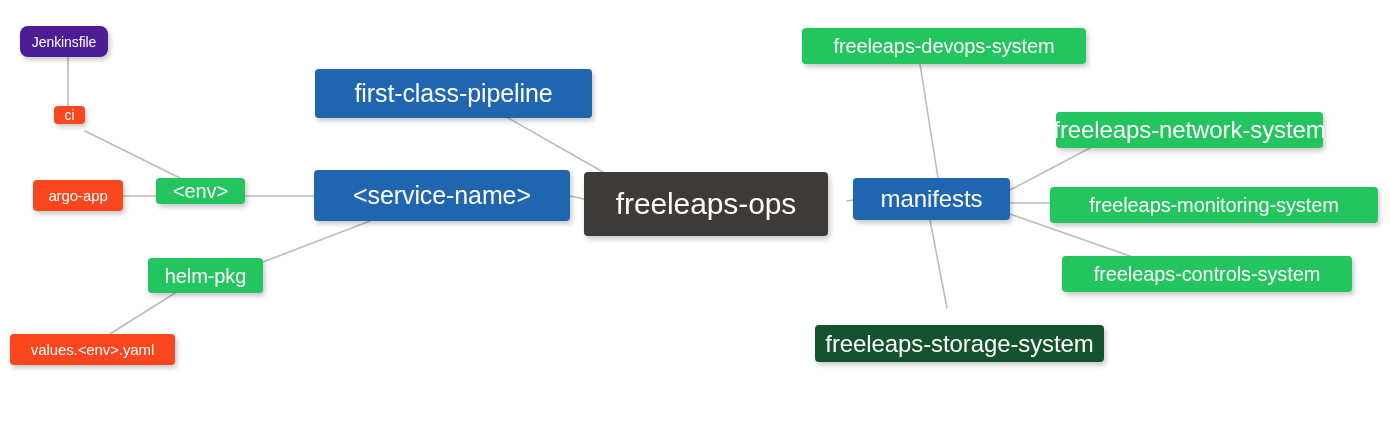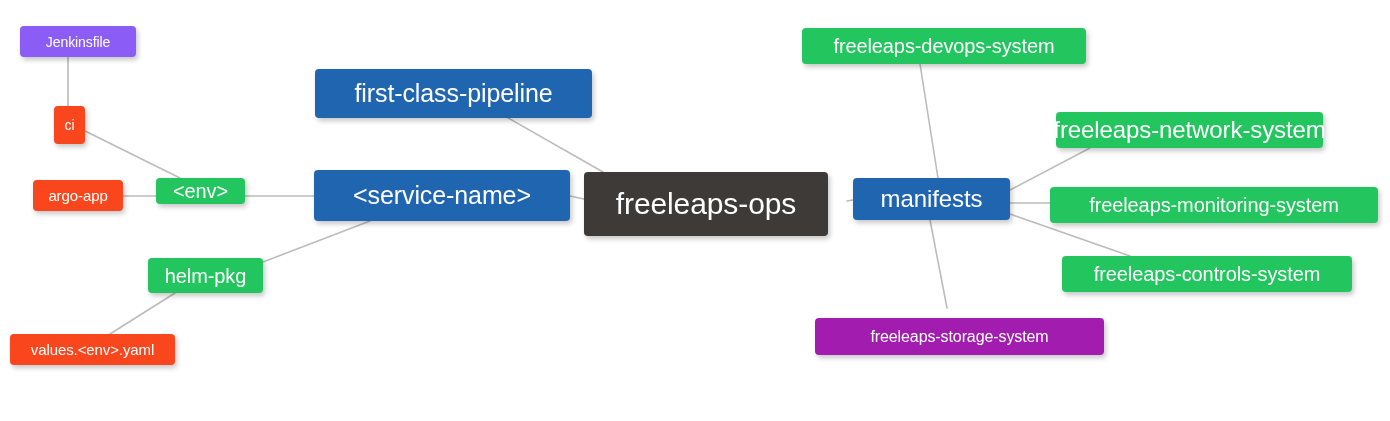--- a/index.html
+++ b/index.html
@@ -76,41 +76,41 @@
       </div>
       <div class="node" style="left: 853px; top: 178px; width: 157px; height: 42px; background: rgb(32, 101, 176); font-size: 24px;">
         <span class="node-label">manifests</span>
       </div>
       <div class="node" style="left: 156px; top: 178px; width: 89px; height: 26px; background: rgb(34, 197, 94); font-size: 20px;">
         <span class="node-label">&lt;env&gt;</span>
       </div>
       <div class="node" style="left: 148px; top: 258px; width: 115px; height: 35px; background: rgb(34, 197, 94); font-size: 20px;">
         <span class="node-label">helm-pkg</span>
       </div>
-      <div class="node" style="left: 20px; top: 26px; width: 116px; height: 31px; background: #8b5cf6; font-size: 14px;">
+      <div class="node" style="left: 20px; top: 26px; width: 88px; height: 31px; background: #4c1d95; font-size: 14px; border-radius: 8px;">
         <span class="node-label">Jenkinsfile</span>
       </div>
-      <div class="node" style="left: 54px; top: 106px; width: 31px; height: 38px; background: rgb(249, 70, 28); font-size: 14px;">
+      <div class="node" style="left: 54px; top: 106px; width: 31px; height: 18px; background: rgb(249, 70, 28); font-size: 14px;">
         <span class="node-label">ci</span>
       </div>
       <div class="node" style="left: 33px; top: 180px; width: 90px; height: 31px; background: rgb(249, 70, 28); font-size: 15px;">
         <span class="node-label">argo-app</span>
       </div>
       <div class="node" style="left: 10px; top: 334px; width: 165px; height: 31px; background: rgb(249, 70, 28); font-size: 15px;">
         <span class="node-label">values.&lt;env&gt;.yaml</span>
       </div>
       <div class="node" style="left: 802px; top: 28px; width: 284px; height: 36px; background: rgb(34, 197, 94); font-size: 20px;">
         <span class="node-label">freeleaps-devops-system</span>
       </div>
       <div class="node" style="left: 1056px; top: 112px; width: 267px; height: 36px; background: rgb(34, 197, 94); font-size: 24px;">
         <span class="node-label">freeleaps-network-system</span>
       </div>
       <div class="node" style="left: 1050px; top: 187px; width: 328px; height: 36px; background: rgb(34, 197, 94); font-size: 20px;">
         <span class="node-label">freeleaps-monitoring-system</span>
       </div>
       <div class="node" style="left: 1062px; top: 256px; width: 290px; height: 36px; background: rgb(34, 197, 94); font-size: 20px;">
         <span class="node-label">freeleaps-controls-system</span>
       </div>
-      <div class="node" style="left: 815px; top: 318px; width: 289px; height: 37px; background: #a21caf; font-size: 16px;">
+      <div class="node" style="left: 815px; top: 325px; width: 289px; height: 37px; background: #14532d; font-size: 24px;">
         <span class="node-label">freeleaps-storage-system</span>
       </div>
     </div>
 </div>
 
 </body></html>

